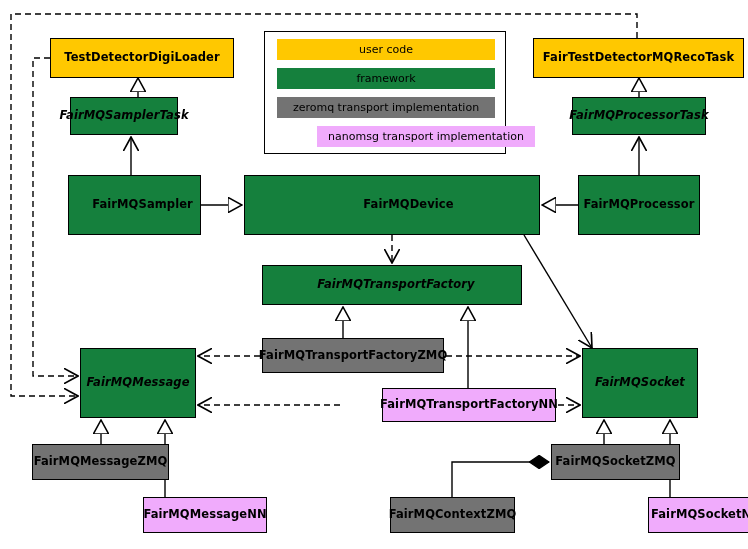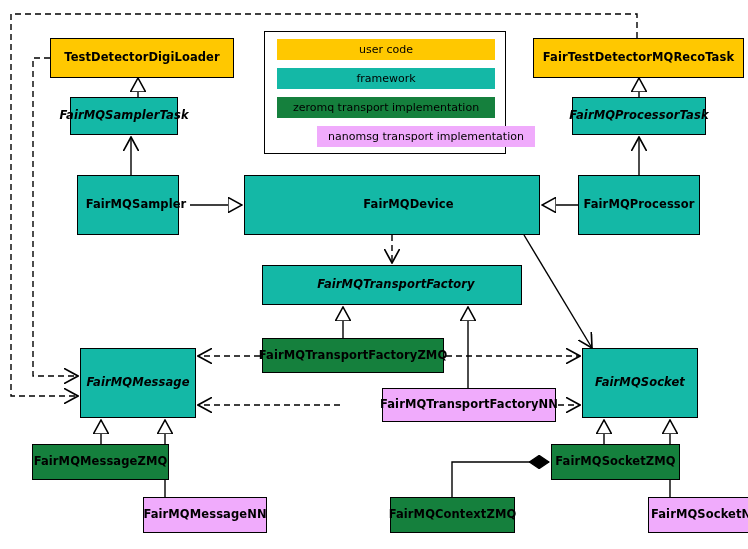--- a/index.html
+++ b/index.html
@@ -32,22 +32,22 @@
     font-size: 11.5px;
     font-weight: bold;
     color: #000000;
     line-height: 1.15;
     letter-spacing: 0.1px;
   }
   .node.abstract {
     font-style: italic;
   }
   .fill-user      { background: #FFC800; }
-  .fill-framework { background: #14b8a6; text-align: center; }
-  .fill-zmq       { background: #15803d; }
+  .fill-framework { background: #15803d; text-align: center; }
+  .fill-zmq       { background: #737373; }
   .fill-nn        { background: #f0abfc; margin-left: 40px; }
 
   #legend-box {
     position: absolute;
     box-sizing: border-box;
     border: 1.4px solid #000000;
     background: #ffffff;
   }
   .legend-row {
     position: absolute;
@@ -126,21 +126,21 @@
       <path d="M 452 497 L 452 462 L 549 462" marker-end="url(#blackDiamond)"></path>
     </g>
   </svg>
 
   <div class="node fill-user" style="left:50px;  top:38px;  width:184px; height:40px;">
       <span>TestDetectorDigiLoader</span>
     </div>
   <div class="node fill-framework abstract" style="left:70px;  top:97px;  width:108px; height:38px;">
       <span>FairMQSamplerTask</span>
     </div>
-  <div class="node fill-framework" style="left:77px;  top:175px; width:102px; height:60px;padding-left:16px;">
+  <div class="node fill-framework" style="left:68px;  top:175px; width:133px; height:60px;padding-left:16px;">
       <span>FairMQSampler</span>
     </div>
   <div class="node fill-framework" style="left:244px; top:175px; width:296px; height:60px;padding-left:33px;">
       <span>FairMQDevice</span>
     </div>
   <div class="node fill-framework" style="left:578px; top:175px; width:122px; height:60px;">
       <span>FairMQProcessor</span>
     </div>
   <div class="node fill-framework abstract" style="left:572px; top:97px;  width:134px; height:38px;">
       <span>FairMQProcessorTask</span>

